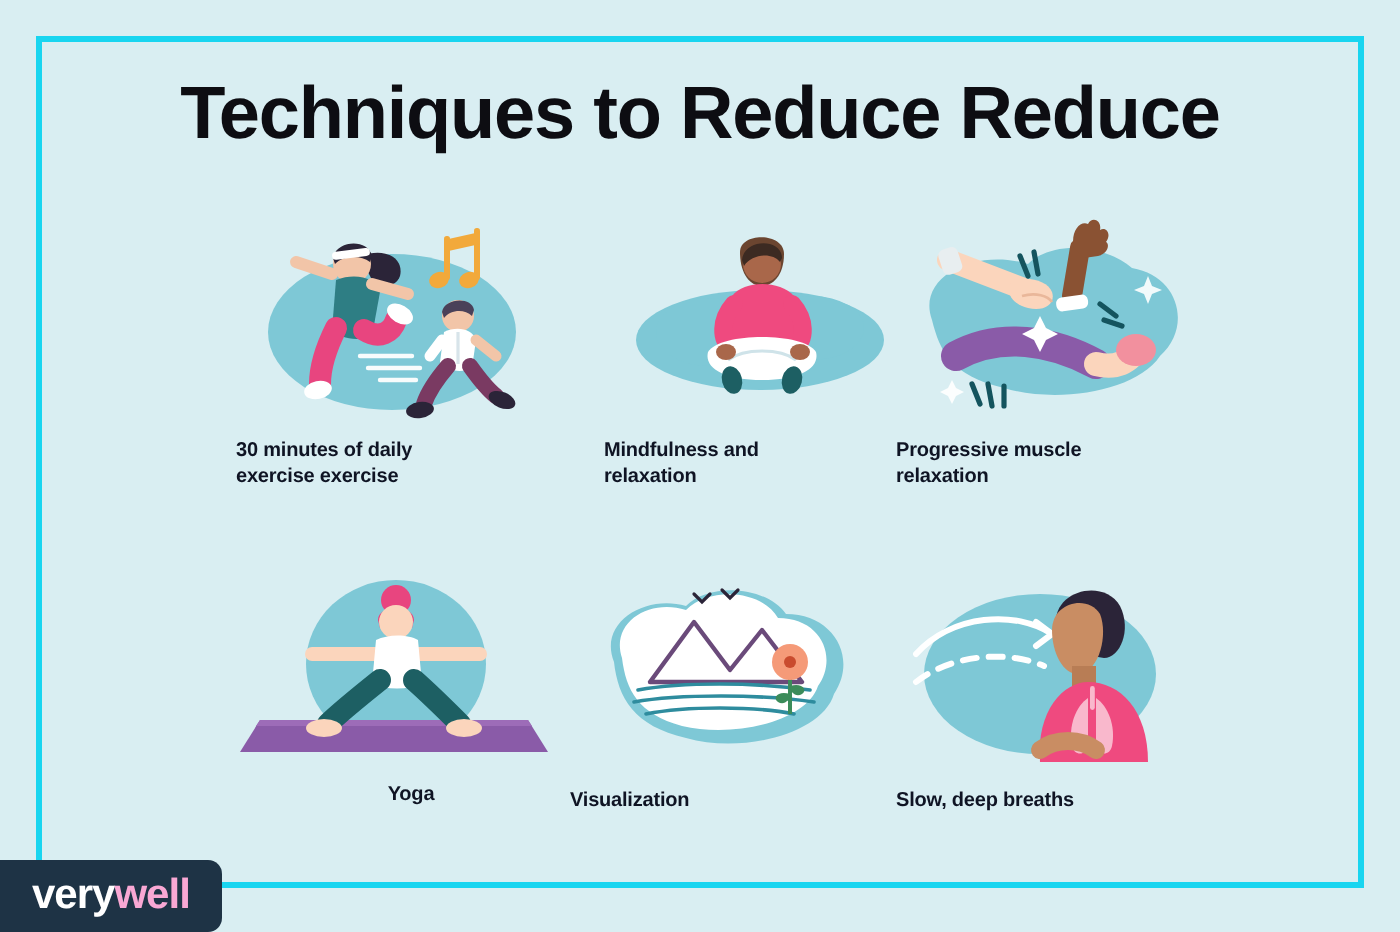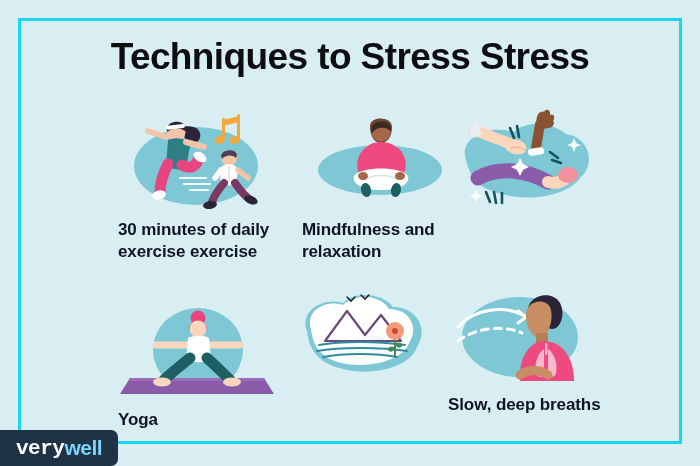--- a/index.html
+++ b/index.html
@@ -45,60 +45,60 @@
     width: 175px;
   }
   .art {
     position: relative;
     width: 160px;
     height: 105px;
   }
   .art svg { display: block; }
   .caption {
     margin-top: 6px;
-    font-size: 17px;
+    font-size: 10px;
     font-weight: bold;
     color: #0f1424;
     line-height: 1.32;
     letter-spacing: -0.1px;
   }
   
   #panel-exercise      { left: 118px; top: 108px; }
   #panel-mindfulness   { left: 285px; top: 108px; margin-left: 17px; }
   #panel-pmr           { left: 448px; top: 108px; }
   
-  #panel-yoga          { left: 118px; top: 298px; }
+  #panel-yoga          { left: 118px; top: 280px; text-align: center; }
   #panel-visualization { left: 285px; top: 283px; }
   #panel-breathing     { left: 448px; top: 283px; }
 
   #footer-logo {
     position: absolute;
     left: -14px;
     top: 430px;
     height: 36px;
     padding: 0 16px 0 30px;
     background: #1e3345;
     border-radius: 7px;
     display: flex;
     align-items: center;
     font-size: 21px;
     font-weight: bold;
     letter-spacing: -0.5px;
   }
-  #logo-very { color: #ffffff; font-family: Liberation Mono, monospace; }
-  #logo-well { color: #7dd3fc; }
+  #logo-very { color: #ffffff; }
+  #logo-well { color: #f9a8d4; }
 </style>
 </head>
 <body>
 
 <div id="infographic">
 
   <div id="frame"></div>
 
-  <div id="title">Techniques to Stress Stress</div>
+  <div id="title">Techniques to Reduce Reduce</div>
 
   <div class="panel" id="panel-exercise">
     <div class="art">
       <svg width="160" height="105" viewBox="0 0 160 105">
         <ellipse cx="78" cy="58" rx="62" ry="39" fill="#7ec8d6"></ellipse>
 
         <g fill="#f2a93b">
           <rect x="104" y="10" width="3" height="22" rx="1.4"></rect>
           <rect x="119" y="6" width="3" height="26" rx="1.4"></rect>
           <path d="M104 12 L122 8 L122 14 L104 18 Z"></path>
@@ -222,20 +222,24 @@
           <line x1="54" y1="85" x2="54" y2="95"></line>
         </g>
 
         <g fill="#ffffff">
           <path d="M72 50 L75 56 L81 59 L75 62 L72 68 L69 62 L63 59 L69 56 Z"></path>
           <path d="M126 30 L128 35 L133 37 L128 39 L126 44 L124 39 L119 37 L124 35 Z" opacity="0.9"></path>
           <path d="M28 82 L30 86 L34 88 L30 90 L28 94 L26 90 L22 88 L26 86 Z" opacity="0.9"></path>
         </g>
       </svg>
     </div>
+    <div class="caption">
+      <div>Progressive muscle</div>
+      <div>relaxation</div>
+    </div>
   </div>
 
   <div class="panel" id="panel-yoga">
     <div class="art">
       <svg width="160" height="105" viewBox="0 0 160 105">
         <ellipse cx="80" cy="52" rx="45" ry="42" fill="#7ec8d6"></ellipse>
 
         <path d="M12 80 L146 80 L156 96 L2 96 Z" fill="#8a5ba8"></path>
         <path d="M12 80 L146 80 L148 83 L10 83 Z" fill="#9d6cb8"></path>
 
@@ -286,20 +290,23 @@
 
         <g>
           <path d="M110 54 L110 74" stroke="#3c8c5a" stroke-width="2"></path>
           <path d="M110 64 C104 62 101 66 104 68 C107 70 110 67 110 64 Z" fill="#3c8c5a"></path>
           <path d="M110 60 C116 58 119 62 116 64 C113 66 110 63 110 60 Z" fill="#3c8c5a"></path>
           <circle cx="110" cy="48" r="9" fill="#f59a78"></circle>
           <circle cx="110" cy="48" r="3" fill="#c94b2e"></circle>
         </g>
       </svg>
     </div>
+    <div class="caption">
+      <div>Visualization</div>
+    </div>
   </div>
 
   <div class="panel" id="panel-breathing">
     <div class="art">
       <svg width="160" height="105" viewBox="0 0 160 105">
         <ellipse cx="72" cy="54" rx="58" ry="40" fill="#7ec8d6"></ellipse>
 
         <g fill="none" stroke="#ffffff" stroke-width="3" stroke-linecap="round">
           <path d="M10 44 C28 24 60 22 78 34"></path>
           <path d="M78 34 L70 28 M78 34 L70 40"></path>

